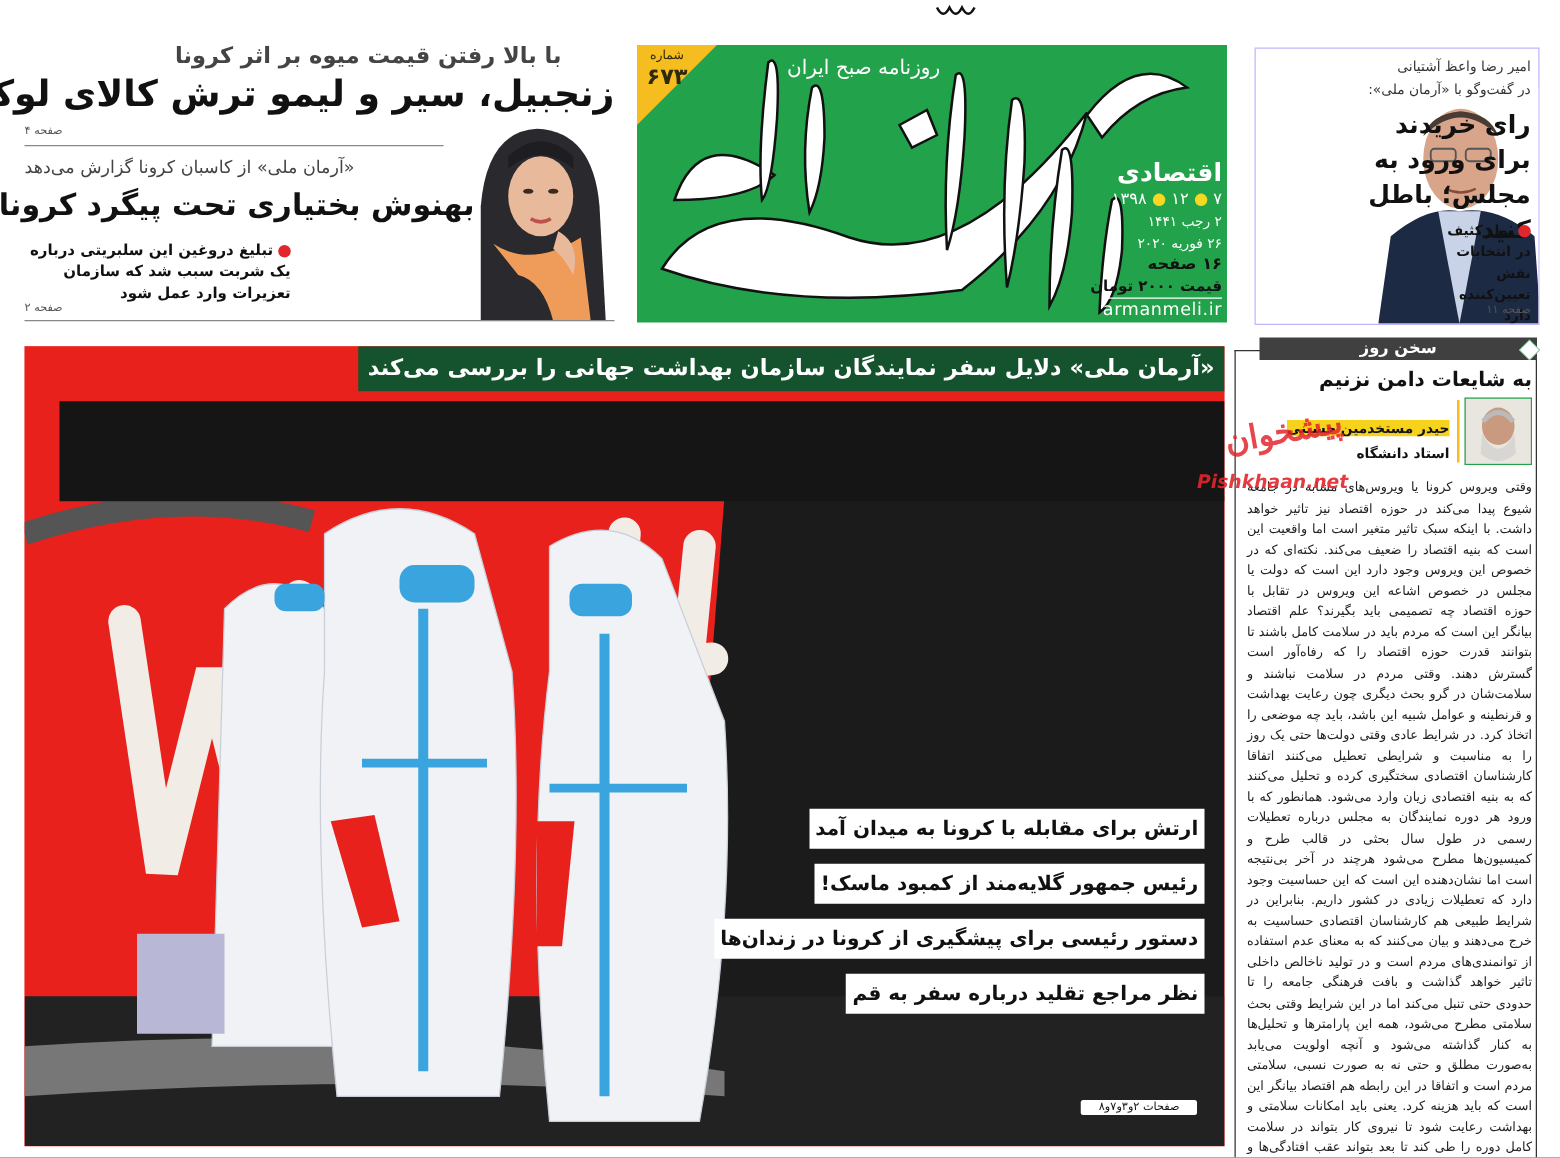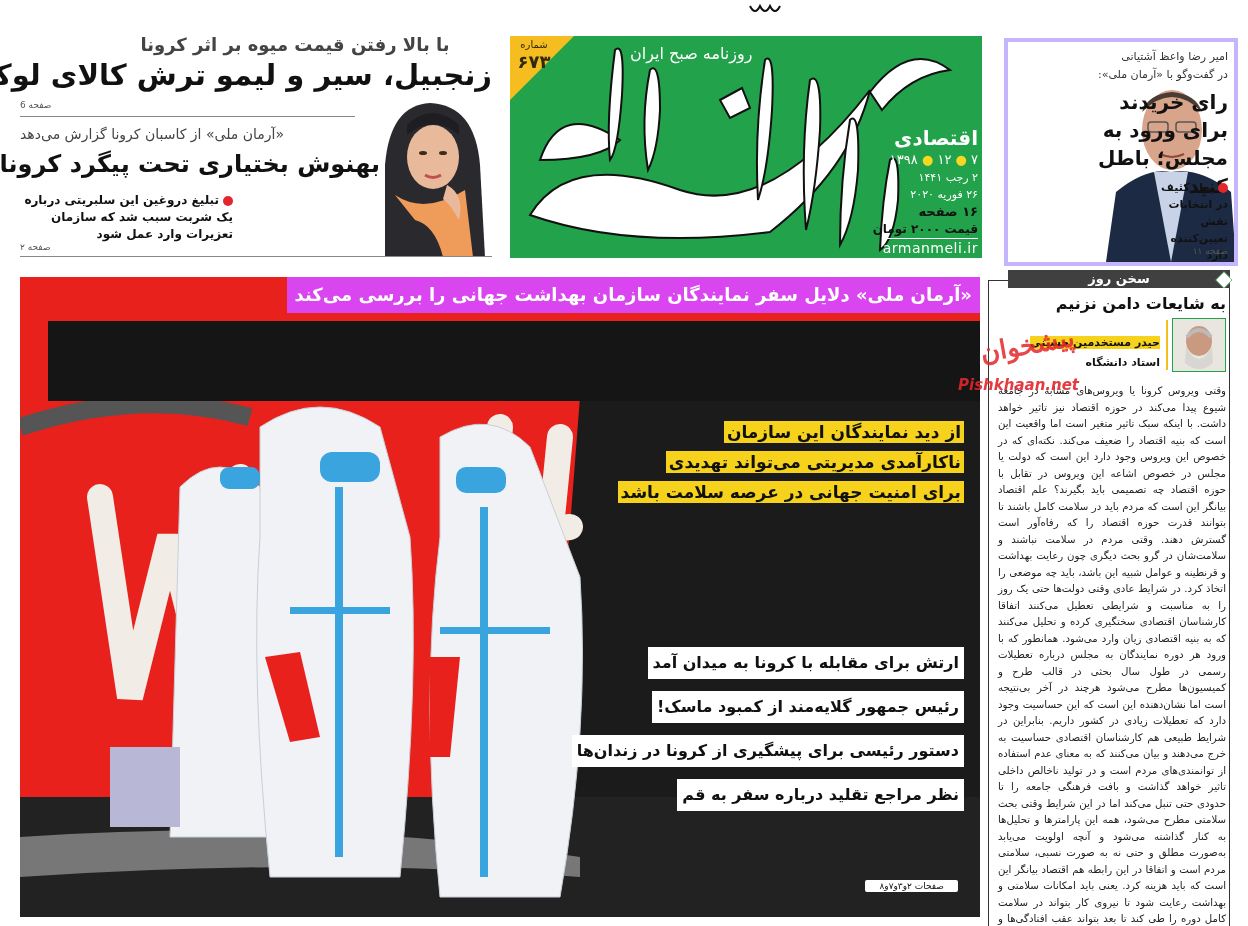--- a/index.html
+++ b/index.html
@@ -34,31 +34,31 @@
   .dl1 { top:116px; font-size:13px; }
   .dl2 { top:135px; }
   .dl3 { top:152px; }
   .dl4 { top:168px; font-weight:bold; color:#111; font-size:13px; }
   .dl5 { top:186px; font-weight:bold; color:#111; font-size:12px; }
   .site-rule { position:absolute; right:4px; top:202px; width:96px; height:1px; background:#fff; }
   .site { position:absolute; right:4px; top:204px; font-size:14px; color:#fff; direction:ltr; letter-spacing:0.5px; }
   .y-dot { color:#f5d81f; }
 
   
-  .interview { left:1004px; top:38px; width:226px; height:220px; border:4px solid #c4b5fd; overflow:hidden; background:#fff; }
+  .interview { left:1004px; top:38px; width:226px; height:220px; border:1px solid #c4b5fd; overflow:hidden; background:#fff; }
   .iv-photo { position:absolute; right:-2px; top:30px; width:130px; height:190px; }
   .iv-kicker { position:absolute; right:6px; top:6px; width:210px; font-size:11px; color:#333; line-height:18px; text-align:right; }
   .iv-head { position:absolute; right:6px; top:46px; width:130px; font-size:20px; font-weight:bold; line-height:28px; text-align:right; color:#111; }
   .iv-sub { position:absolute; right:6px; top:137px; width:80px; font-size:11px; font-weight:bold; line-height:17px; text-align:right; }
   .iv-page { position:absolute; right:6px; top:204px; font-size:9px; color:#555; }
 
   
   .hero { left:20px; top:277px; width:960px; height:640px; overflow:hidden; background:#e8211d; }
   .hero-svg { position:absolute; left:0; top:0; width:960px; height:640px; }
-  .hero-kicker { position:absolute; right:0; top:0; height:36px; line-height:36px; background:#d946ef; color:#fff; font-size:18px; font-weight:bold; padding:0 8px; white-space:nowrap; }
+  .hero-kicker { position:absolute; right:0; top:0; height:36px; line-height:36px; background:#14532d; color:#fff; font-size:18px; font-weight:bold; padding:0 8px; white-space:nowrap; }
   .hero-title-bg { position:absolute; left:28px; top:44px; width:932px; height:80px; background:#151515; }
   .hero-title { position:absolute; right:12px; top:52px; font-size:45px; font-weight:bold; color:#fff; white-space:nowrap; letter-spacing:-1px; }
   .hero-sub { position:absolute; right:16px; top:140px; width:360px; text-align:right; }
   .hero-sub span { display:inline; background:#f6d21c; color:#111; font-size:17px; font-weight:bold; line-height:30px; padding:1px 3px; box-decoration-break:clone; -webkit-box-decoration-break:clone; }
   .side-heads { position:absolute; right:16px; top:370px; width:330px; }
   .side-head { display:block; float:right; clear:both; background:#fff; color:#111; font-size:16px; font-weight:bold; line-height:28px; padding:2px 5px; margin-bottom:12px; text-align:right; white-space:nowrap; }
   .side-head.two { line-height:26px; }
   .pages-tag { position:absolute; right:22px; top:603px; background:#fff; color:#111; font-size:9px; padding:1px 14px; border-radius:2px; }
 
   
@@ -76,21 +76,21 @@
   
   .wm { position:absolute; left:958px; top:330px; width:150px; height:70px; pointer-events:none; }
   .wm-fa { position:absolute; left:22px; top:0; font-size:26px; font-weight:bold; color:#e3262c; transform:rotate(-10deg); opacity:0.85; font-family:"DejaVu Serif", serif; }
   .wm-en { position:absolute; left:0; top:46px; font-size:15px; font-weight:bold; font-style:italic; color:#e3262c; direction:ltr; opacity:0.9; }
 </style>
 </head>
 <body>
 
 <div class="abs kicker1">با بالا رفتن قیمت میوه بر اثر کرونا</div>
 <div class="abs head1">زنجبیل، سیر و لیمو ترش کالای لوکس شدند!</div>
-<div class="abs page-ref pr1">صفحه 6</div>
+<div class="abs page-ref pr1">صفحه ۴</div>
 <div class="abs rule rule1"></div>
 
 <div class="abs actress-photo">
   <svg width="140" height="162" viewBox="0 0 140 162">
     <rect width="140" height="162" fill="#ffffff"></rect>
     <path d="M30 162 L30 70 Q35 10 75 8 Q120 10 125 70 L130 162 Z" fill="#2a2a2e"></path>
     <ellipse cx="78" cy="62" rx="26" ry="32" fill="#e9b99b"></ellipse>
     <path d="M52 40 Q78 18 104 40 L104 30 Q78 6 52 30 Z" fill="#1e1e22"></path>
     <ellipse cx="68" cy="58" rx="4" ry="2" fill="#3a2a20"></ellipse>
     <ellipse cx="88" cy="58" rx="4" ry="2" fill="#3a2a20"></ellipse>
@@ -189,25 +189,20 @@
       <rect x="420" y="350" width="110" height="7"></rect>
     </g>
     <g fill="#e8211d">
       <path d="M245 380 L280 375 L300 460 L270 465 Z"></path>
       <path d="M410 380 L440 380 L430 480 L410 480 Z"></path>
     </g>
     <rect x="90" y="470" width="70" height="80" fill="#b8b8d6"></rect>
   </svg>
   <div class="hero-kicker">«آرمان ملی» دلایل سفر نمایندگان سازمان بهداشت جهانی را بررسی می‌کند</div>
   <div class="hero-title-bg"></div>
-  <div class="hero-sub">
-    <span>از دید نمایندگان این سازمان</span><br>
-    <span>ناکارآمدی مدیریتی می‌تواند تهدیدی</span><br>
-    <span>برای امنیت جهانی در عرصه سلامت باشد</span>
-  </div>
   <div class="side-heads">
     <div class="side-head">ارتش برای مقابله با کرونا به میدان آمد</div>
     <div class="side-head">رئیس جمهور گلایه‌مند از کمبود ماسک!</div>
     <div class="side-head">دستور رئیسی برای پیشگیری از کرونا در زندان‌ها</div>
     <div class="side-head">نظر مراجع تقلید درباره سفر به قم</div>
   </div>
   <div class="pages-tag">صفحات ۲و۳و۷و۸</div>
 </div>
 
 <div class="abs editorial">

